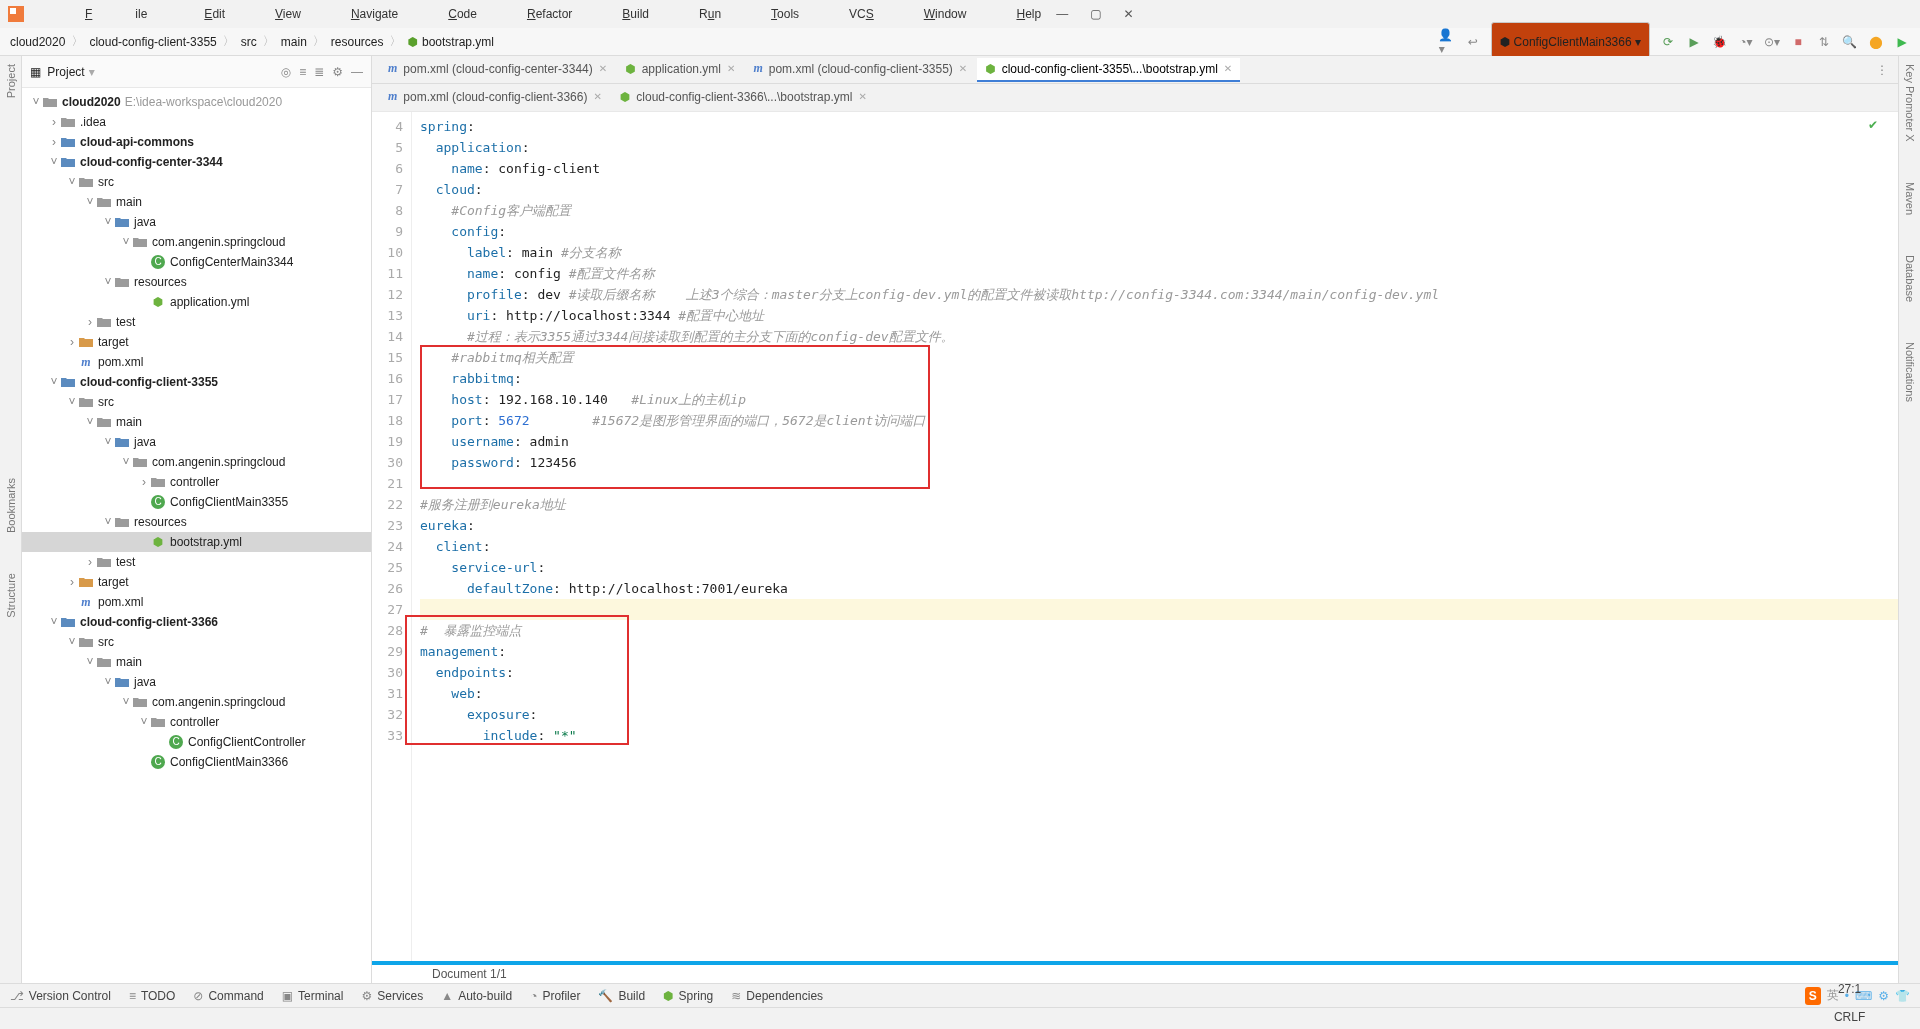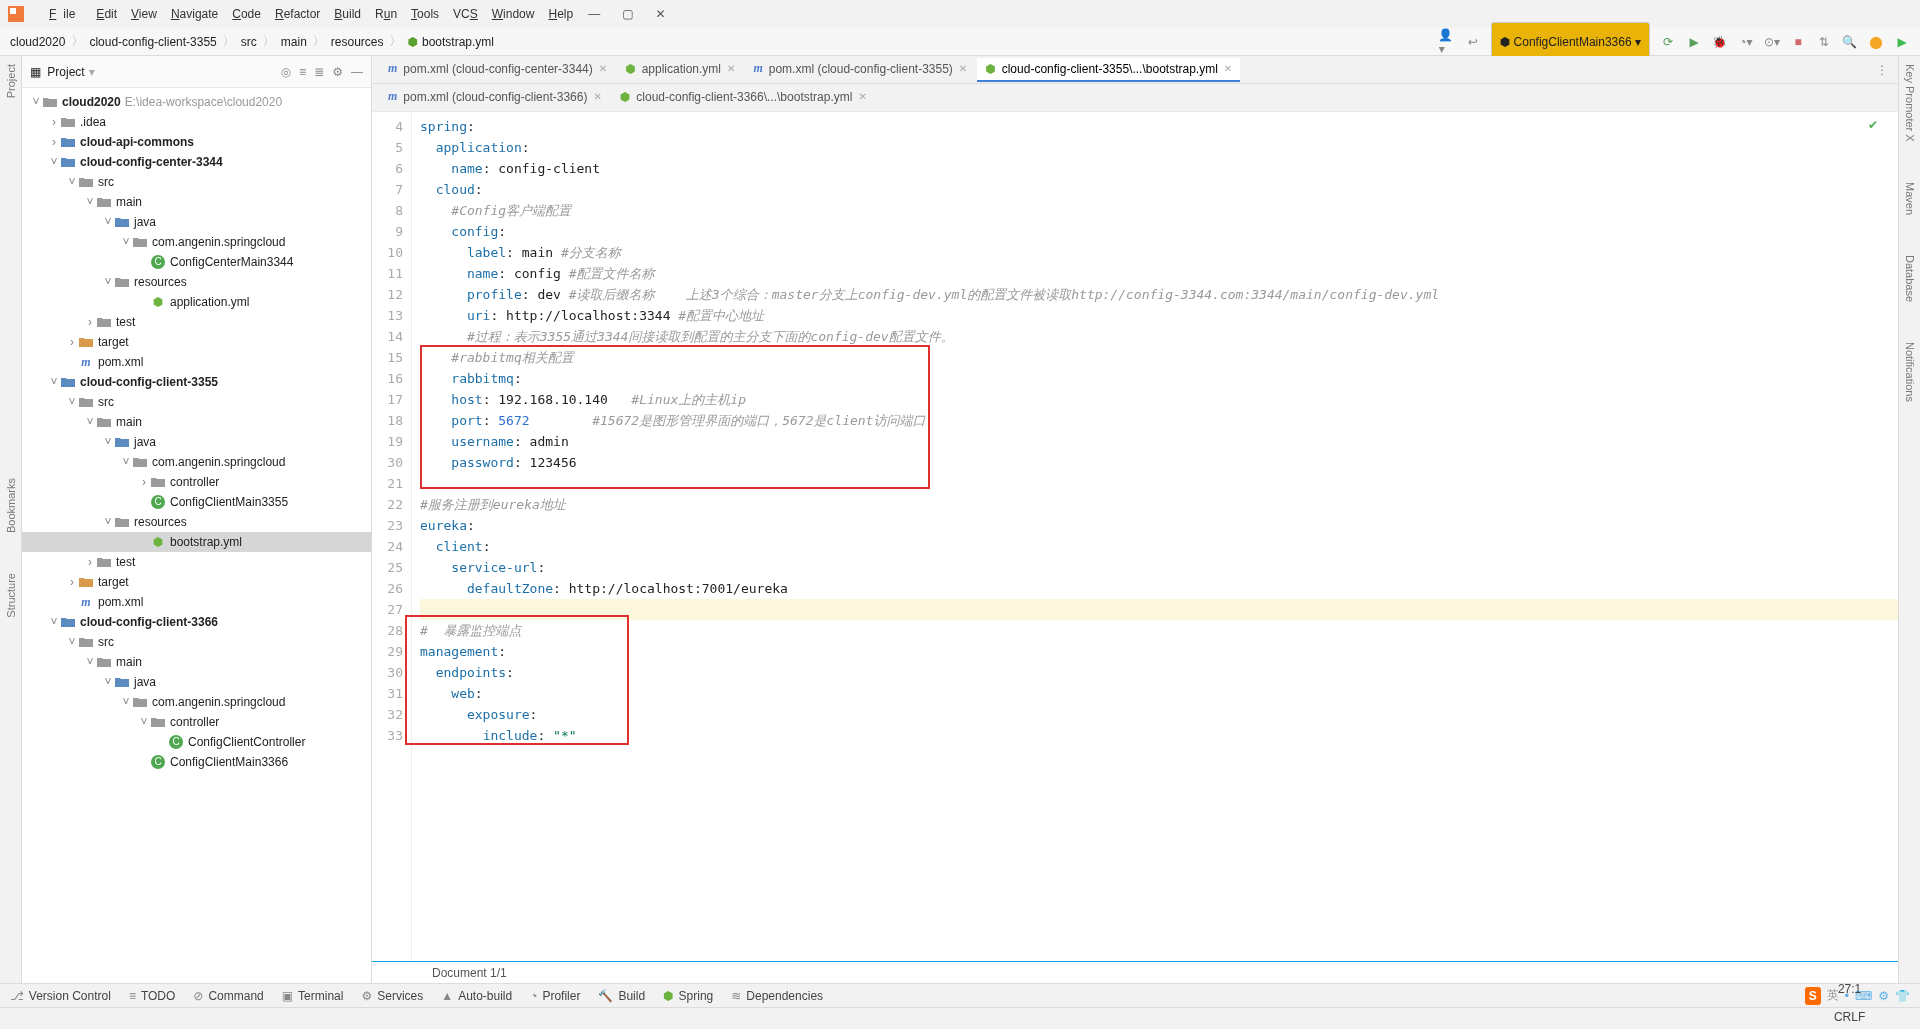--- a/index.html
+++ b/index.html
@@ -2,29 +2,29 @@
 <html><head>
 <meta charset="utf-8">
 <style>
 * { margin: 0; padding: 0; box-sizing: border-box; }
 body { font-family: "Segoe UI", Arial, sans-serif; font-size: 12px; background: #f2f2f2; color: #222; overflow: hidden; width: 1920px; height: 1029px; }
 .titlebar { height: 28px; background: #f2f2f2; display: flex; align-items: center; padding: 0 8px; border-bottom: 1px solid transparent; }
 .titlebar-icon { width: 16px; height: 16px; margin-right: 10px; }
 .titlebar .title-center { flex: 1; text-align: center; color: #777; font-size: 12px; }
 .titlebar .win-controls { display: flex; gap: 22px; color: #555; }
 .menubar-inner { display: flex; align-items: center; gap: 0; padding: 0 8px; }
-.menubar-inner span { padding: 3px 7px; color: #333; }
+.menubar-inner span { padding: 3px 7px; color: #333; margin-left: 36px; }
 .menubar-inner span u { text-decoration: underline; }
 .toolbar { height: 28px; background: #f7f7f7; border-bottom: 1px solid #dcdcdc; display: flex; align-items: center; padding: 0 10px; }
 .breadcrumb { display: flex; align-items: center; gap: 4px; color: #222; }
 .breadcrumb .sep { color: #aaa; margin: 0 2px; }
 .breadcrumb .bc-item { color: #222; }
 .toolbar-right { margin-left: auto; display: flex; align-items: center; gap: 10px; }
 .toolbar-right .icon { width: 16px; height: 16px; display: inline-flex; align-items: center; justify-content: center; color: #888; }
-.run-select { border: 1px solid #c9c9c9; border-radius: 3px; padding: 12px 8px; background: #eab308; font-size: 12px; }
+.run-select { border: 1px solid #c9c9c9; border-radius: 3px; padding: 12px 8px; background: #c2410c; font-size: 12px; }
 .main { display: flex; height: calc(100% - 28px - 28px - 24px - 22px); }
 .left-gutter { width: 22px; background: #f2f2f2; border-right: 1px solid #dcdcdc; display: flex; flex-direction: column; align-items: center; padding-top: 8px; gap: 40px; color: #777; }
 .left-gutter .vlabel { writing-mode: vertical-rl; transform: rotate(180deg); font-size: 11px; }
 .right-gutter { width: 22px; background: #f2f2f2; border-left: 1px solid #dcdcdc; display: flex; flex-direction: column; align-items: center; padding-top: 8px; gap: 40px; color: #777; }
 .right-gutter .vlabel { writing-mode: vertical-rl; font-size: 11px; }
 .project-panel { width: 350px; background: #fff; border-right: 1px solid #dcdcdc; display: flex; flex-direction: column; }
 .project-header { height: 32px; display: flex; align-items: center; padding: 0 8px; border-bottom: 1px solid #e8e8e8; background: #fafafa; }
 .project-header .title { font-weight: normal; }
 .project-header .hdr-icons { margin-left: auto; display: flex; gap: 8px; color: #888; }
 .tree { flex: 1; overflow-y: auto; padding: 4px 0; }
@@ -540,21 +540,21 @@
           <div>31</div>
           <div>32</div>
           <div>33</div>
         </div>
       <div class="code" id="code"><div><span class="k">spring</span>:&nbsp;</div><div>  <span class="k">application</span>:&nbsp;</div><div>    <span class="k">name</span>: config-client&nbsp;</div><div>  <span class="k">cloud</span>:&nbsp;</div><div>    <span class="c">#Config客户端配置</span>&nbsp;</div><div>    <span class="k">config</span>:&nbsp;</div><div>      <span class="k">label</span>: main <span class="c">#分支名称</span>&nbsp;</div><div>      <span class="k">name</span>: config <span class="c">#配置文件名称</span>&nbsp;</div><div>      <span class="k">profile</span>: dev <span class="c">#读取后缀名称    上述3个综合：master分支上config-dev.yml的配置文件被读取http://config-3344.com:3344/main/config-dev.yml</span>&nbsp;</div><div>      <span class="k">uri</span>: http://localhost:3344 <span class="c">#配置中心地址</span>&nbsp;</div><div>      <span class="c">#过程：表示3355通过3344间接读取到配置的主分支下面的config-dev配置文件。</span>&nbsp;</div><div>    <span class="c">#rabbitmq相关配置</span>&nbsp;</div><div>    <span class="k">rabbitmq</span>:&nbsp;</div><div>    <span class="k">host</span>: 192.168.10.140   <span class="c">#Linux上的主机ip</span>&nbsp;</div><div>    <span class="k">port</span>: <span class="num">5672</span>        <span class="c">#15672是图形管理界面的端口，5672是client访问端口</span>&nbsp;</div><div>    <span class="k">username</span>: admin&nbsp;</div><div>    <span class="k">password</span>: 123456&nbsp;</div><div>&nbsp;</div><div><span class="c">#服务注册到eureka地址</span>&nbsp;</div><div><span class="k">eureka</span>:&nbsp;</div><div>  <span class="k">client</span>:&nbsp;</div><div>    <span class="k">service-url</span>:&nbsp;</div><div>      <span class="k">defaultZone</span>: http://localhost:7001/eureka&nbsp;</div><div class="yellow-line">&nbsp;</div><div><span class="c">#  暴露监控端点</span>&nbsp;</div><div><span class="k">management</span>:&nbsp;</div><div>  <span class="k">endpoints</span>:&nbsp;</div><div>    <span class="k">web</span>:&nbsp;</div><div>      <span class="k">exposure</span>:&nbsp;</div><div>        <span class="k">include</span>: <span class="s">"*"</span>&nbsp;</div></div>
       <div class="redbox" style="top:233px;left:48px;width:510px;height:144px"></div>
       <div class="redbox" style="top:503px;left:33px;width:224px;height:130px"></div>
 
       <div style="position:absolute;top:6px;right:20px;color:#4caf50">✔</div>
     </div>
-    <div style="height:22px;border-top:1px solid #0ea5e9;display:flex;align-items:center;padding-left:60px;color:#555">
+    <div style="height:22px;border-top:4px solid #0ea5e9;display:flex;align-items:center;padding-left:60px;color:#555">
       <span>Document 1/1</span>
     </div>
   </div>
 
   <div class="right-gutter">
     <span class="vlabel">Key Promoter X</span>
     <span class="vlabel">Maven</span>
     <span class="vlabel">Database</span>
     <span class="vlabel">Notifications</span>
   </div>

